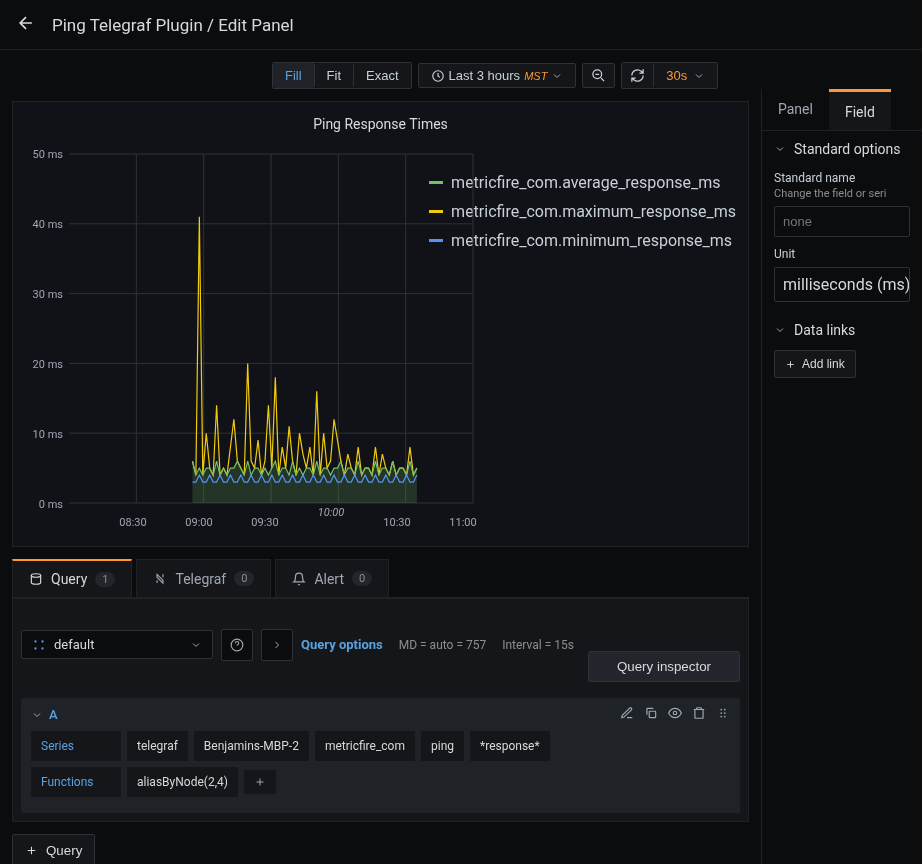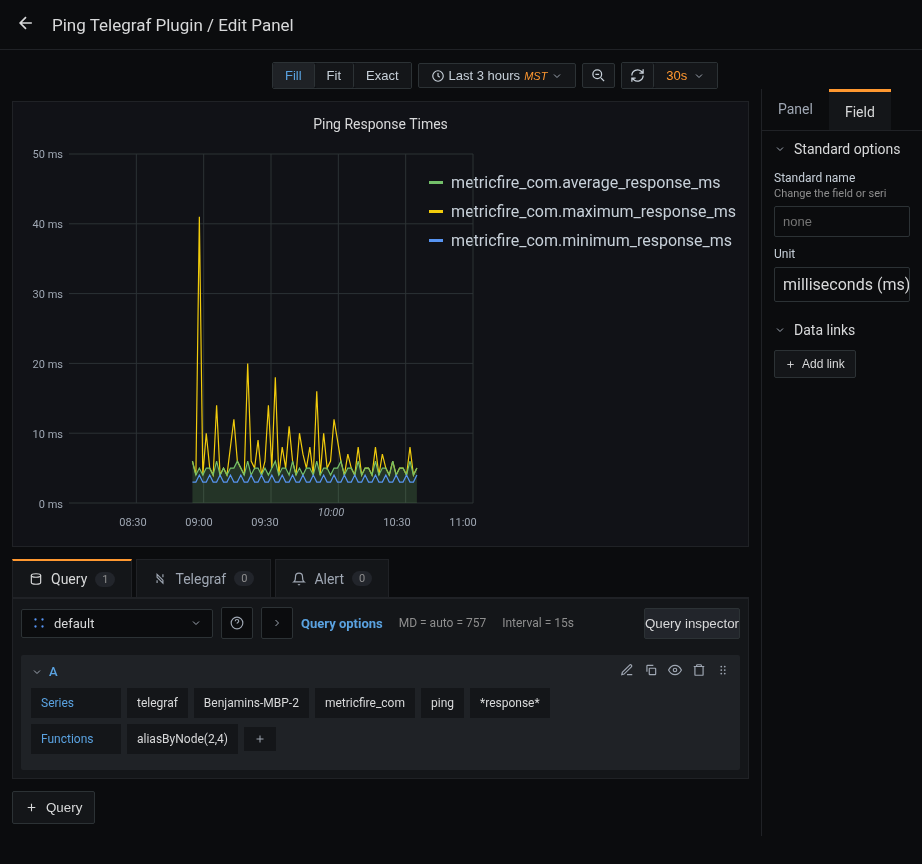--- a/index.html
+++ b/index.html
@@ -121,23 +121,24 @@
     background: #0b0c0e; border: 1px solid #2c3235; border-radius: 2px;
     cursor: pointer;
   }
   .query-opts { color: #5aa2e0; font-size: 13px; cursor: pointer; font-weight: bold; }
   .query-meta { color: #8e8e8e; font-size: 12px; margin-left: 8px; }
   .query-inspector-btn {
     margin-left: auto;
     background: #22252b;
     border: 1px solid #2c3235;
     color: #d8d9da;
-    padding: 7px 0;
-    border-radius: 2px;
-    cursor: pointer;
+    padding: 7px 28px;
+    border-radius: 2px;
+    cursor: pointer;
+    margin-top: 44px;
   }
   .query-row {
     background: #1f2226;
     margin: 8px;
     border-radius: 2px;
   }
   .query-row-head {
     display: flex;
     align-items: center;
     padding: 8px 10px;

